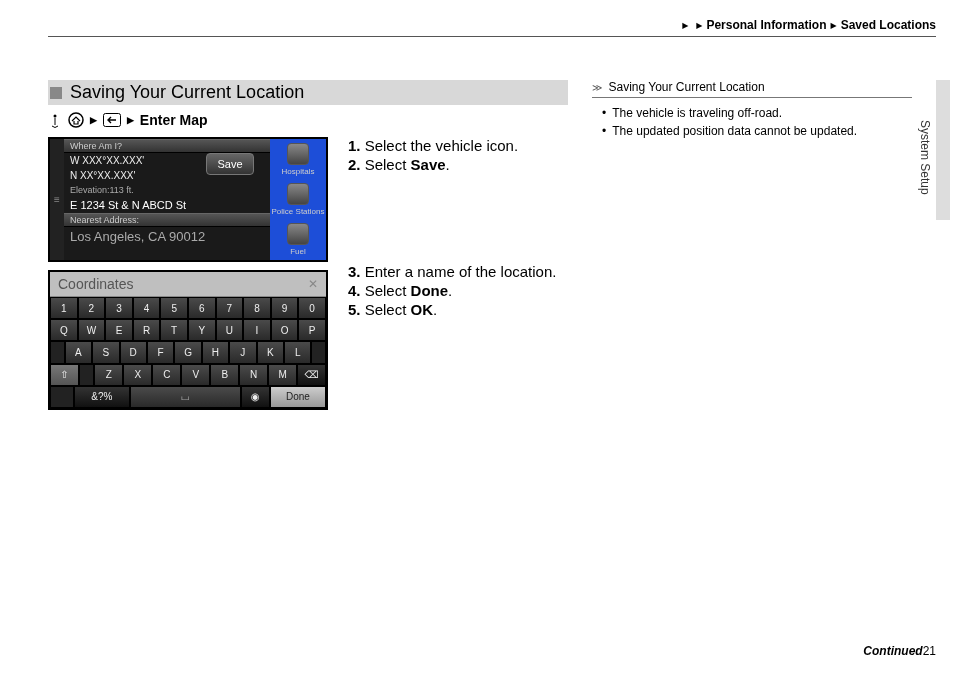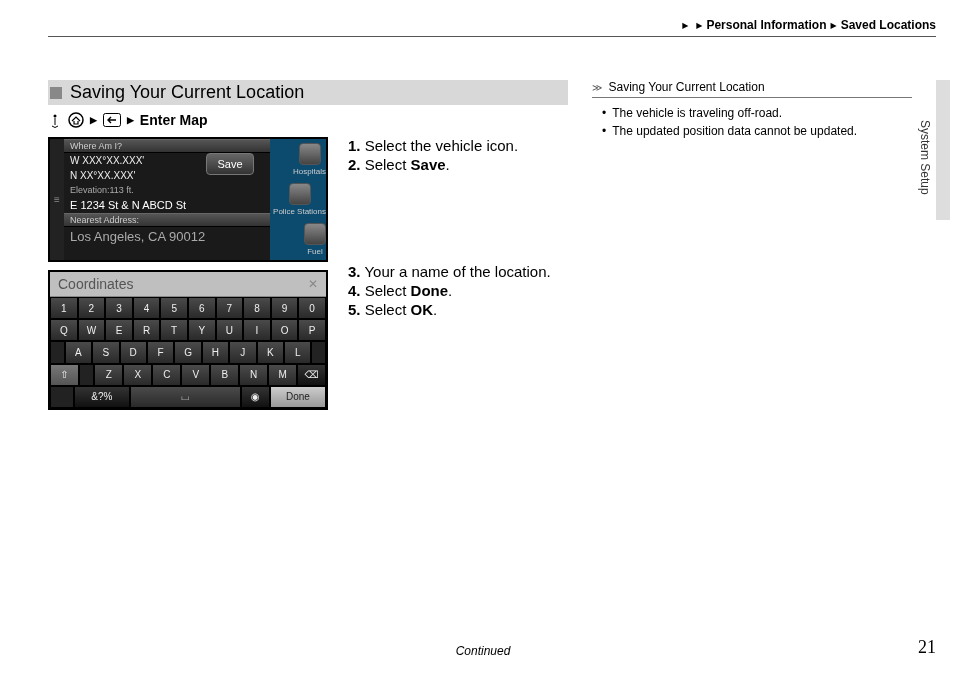--- a/index.html
+++ b/index.html
@@ -122,24 +122,24 @@
     top:14px; right:72px;
     width:48px; height:22px;
     background: linear-gradient(#666,#333);
     border:1px solid #777;
     border-radius:4px;
     display:flex;align-items:center;justify-content:center;
     font-size:11px; color:#fff;
   }
   .ss1-side {
     width: 56px;
-    background:#0c4a6e;
+    background:#1d4ed8;
     display:flex;
     flex-direction:column;
-    align-items:flex-end;
+    align-items:center;
     justify-content:space-around;
     font-size:8px;
     color:#ccc;
   }
   .ss1-side-item { display:flex; flex-direction:column; align-items:center; gap:2px; }
   .ss1-side-icon {
     width:22px; height:22px; border-radius:4px;
     background: linear-gradient(#888,#444);
     border:1px solid #555;
   }
@@ -207,22 +207,22 @@
 
   .footer {
     position:absolute;
     bottom:20px;
     left:48px; right:24px;
     display:flex;
     justify-content:space-between;
     align-items:flex-end;
     font-size:12px;
   }
-  .footer .center { flex:1; text-align:center; font-style:italic; }
-  .footer .pnum { font-size:18px; font-weight:normal;font-family:Liberation Serif, serif; }
+  .footer .center { flex:1; text-align:right; font-style:italic;font-weight:bold; }
+  .footer .pnum { font-size:12px; font-weight:normal; }
 
   .watermark {
     position:absolute;
     bottom:10px;
     right:30px;
     font-size:30px;
     color:rgba(0,0,0,0.07);
     letter-spacing:1px;
     pointer-events:none;
   }
@@ -377,21 +377,21 @@
               <div class="key dark wide">&amp;?%</div>
               <div class="key space">⌴</div>
               <div class="key dark">◉</div>
               <div class="key done">Done</div>
             </div>
           </div>
         </div>
       </div>
       <div class="right-col">
         <ol>
-          <li><span class="num">3.</span> <span>Your a name of the location.</span></li>
+          <li><span class="num">3.</span> <span>Enter a name of the location.</span></li>
           <li><span class="num">4.</span> <span>Select </span><span class="bold">Done</span><span>.</span></li>
           <li><span class="num">5.</span> <span>Select </span><span class="bold">OK</span><span>.</span></li>
         </ol>
       </div>
     </div>
   </div>
 
   <div class="sidebar-notes">
     <div class="note-title">
       <span class="chev">≫</span>

